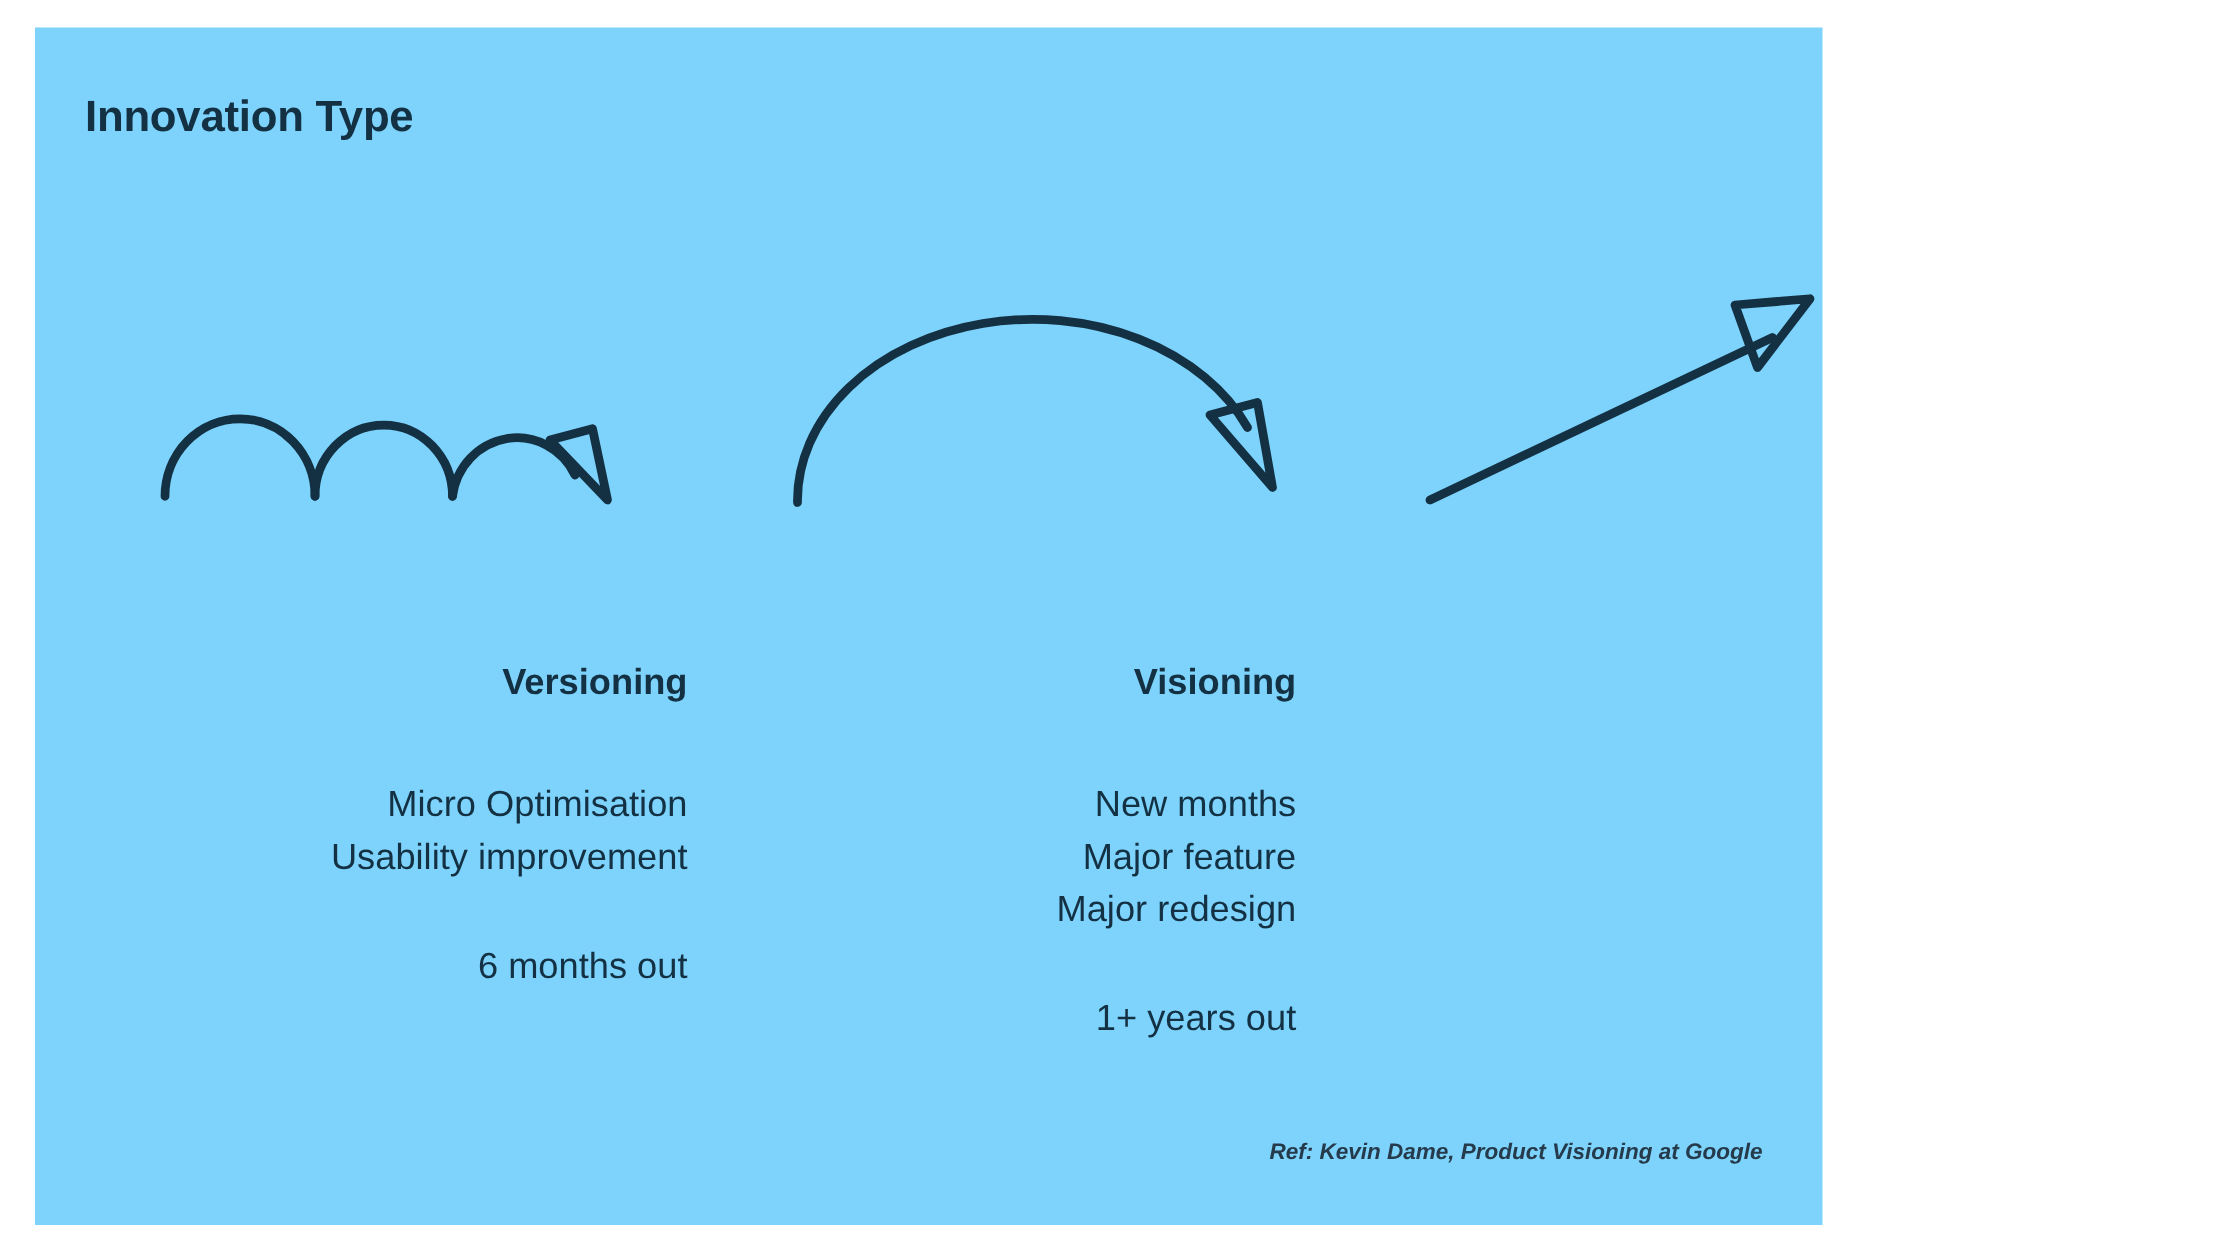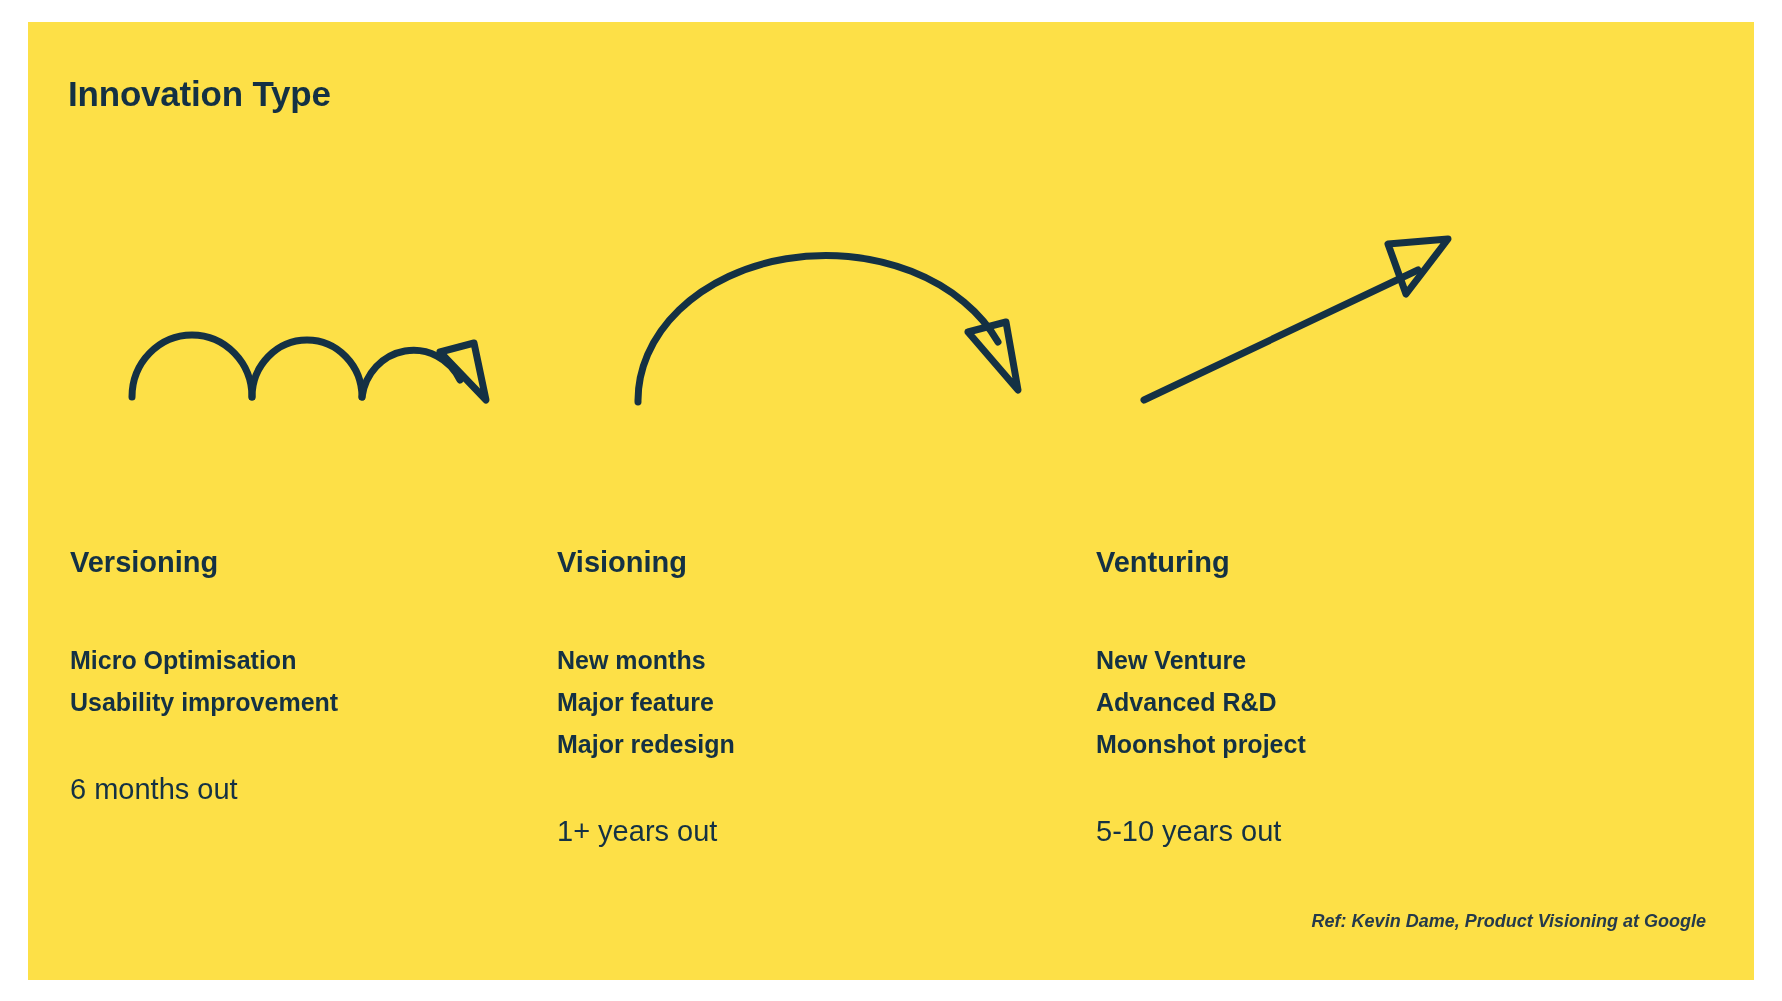--- a/index.html
+++ b/index.html
@@ -9,23 +9,23 @@
     height: 1001px;
     background: #ffffff;
     font-family: "Liberation Sans", sans-serif;
     overflow: hidden;
   }
 
   #slide {
     position: absolute;
     left: 28px;
     top: 22px;
-    width: 1726px;
+    width: 1430px;
     height: 958px;
-    background: #fde047;
+    background: #7dd3fc;
   }
 
   #page-title {
     position: absolute;
     left: 40px;
     top: 52px;
     font-size: 35px;
     font-weight: bold;
     color: #143144;
     letter-spacing: -0.2px;
@@ -55,39 +55,38 @@
     position: absolute;
     left: 0;
     top: 510px;
     width: 100%;
     height: 330px;
   }
   .column {
     position: absolute;
     top: 0;
     width: 480px;
-    text-align: left;
-    margin-top: 16px;
+    text-align: right;
   }
   #column-0 { left: 42px; }
   #column-1 { left: 529px; }
   #column-2 { left: 1068px; }
 
   .column-heading {
     font-size: 29px;
     font-weight: bold;
     color: #143144;
     line-height: 1;
     margin-bottom: 62px;
   }
   .column-item {
-    font-size: 25px;
+    font-size: 29px;
     color: #143144;
     line-height: 42px;
-    font-weight: 700;
+    font-weight: 400;
   }
   .column-timeframe {
     font-size: 29px;
     color: #143144;
     line-height: 1;
     margin-top: 52px;
   }
 
   #reference {
     position: absolute;
@@ -146,25 +145,18 @@
     </div>
 
     <div class="column" id="column-1">
       <div class="column-heading">Visioning</div>
       <div class="column-item">New months</div>
       <div class="column-item">Major feature</div>
       <div class="column-item">Major redesign</div>
       <div class="column-timeframe">1+ years out</div>
     </div>
 
-    <div class="column" id="column-2">
-      <div class="column-heading">Venturing</div>
-      <div class="column-item">New Venture</div>
-      <div class="column-item">Advanced R&amp;D</div>
-      <div class="column-item">Moonshot project</div>
-      <div class="column-timeframe">5-10 years out</div>
-    </div>
 
   </div>
 
   <div id="reference">Ref: Kevin Dame, Product Visioning at Google</div>
 
 </div>
 
 </body></html>

